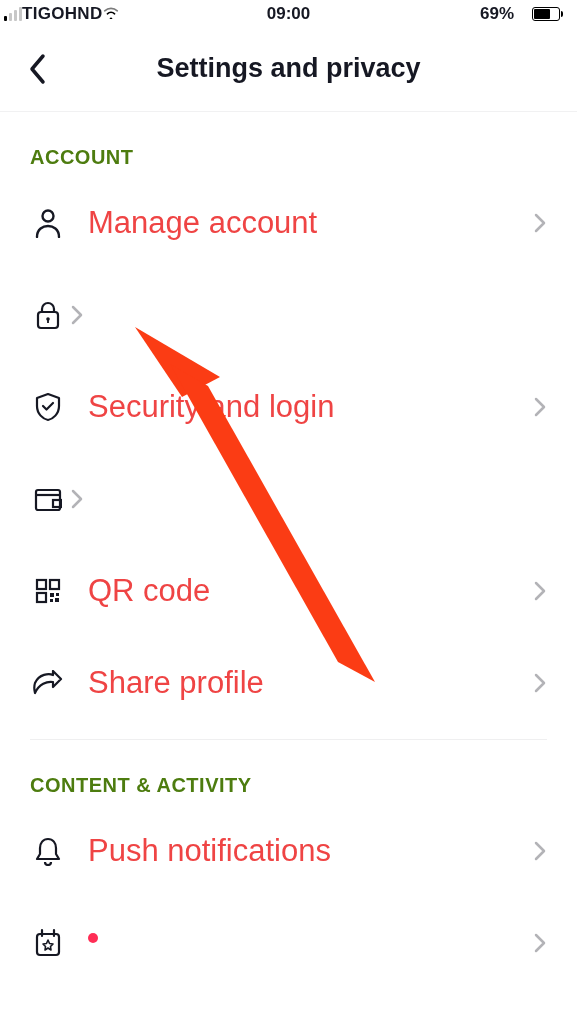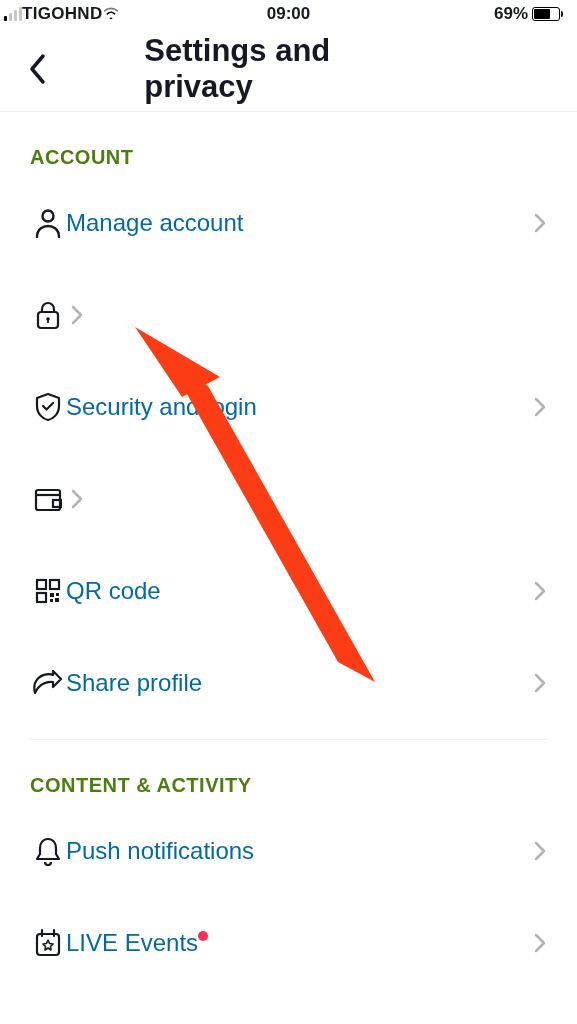--- a/index.html
+++ b/index.html
@@ -23,21 +23,21 @@
       font-weight: 600;
     }
     .status-left { display: flex; align-items: center; }
     .signal-bars { display: flex; align-items: flex-end; gap: 2px; height: 14px; }
     .bar { width: 3px; background: #c7c7c7; border-radius: 1px; }
     .bar.on { background: #000; }
     .b1 { height: 5px; } .b2 { height: 8px; } .b3 { height: 11px; } .b4 { height: 14px; }
     .carrier { font-weight: 600; letter-spacing: 0.3px; }
     .wifi-icon { width: 18px; height: 14px; }
     .status-center { position: absolute; left: 50%; transform: translateX(-50%); font-weight: 600; }
-    .status-right { display: flex; align-items: center; gap: 4px; }
+    .status-right { display: flex; align-items: center; gap: 18px; }
     .battery-wrap { display: flex; align-items: center; gap: 1px; }
     .battery-body { width: 28px; height: 14px; border: 1.5px solid #000; border-radius: 3px; position: relative; }
     .battery-fill { position: absolute; left: 1px; top: 1px; bottom: 1px; width: 16px; background: #000; border-radius: 1px; }
     .battery-tip { width: 2px; height: 6px; background: #000; border-radius: 0 2px 2px 0; }
 
     .nav-header {
       height: 86px;
       display: flex;
       align-items: center;
       position: relative;
@@ -49,21 +49,21 @@
       display: flex;
       align-items: center;
       justify-content: center;
       margin-left: 8px;
       cursor: pointer;
     }
     .nav-title {
       position: absolute;
       left: 50%;
       transform: translateX(-50%);
-      font-size: 31px;
+      font-size: 27px;
       font-weight: 700;
     }
 
     .section-header {
       padding: 34px 30px 8px 30px;
       font-size: 20px;
       font-weight: 600;
       color: #4d7c0f;
       letter-spacing: 0.5px;
     }
@@ -78,24 +78,25 @@
     }
     .item-icon {
       width: 36px;
       height: 36px;
       display: flex;
       align-items: center;
       justify-content: center;
       flex-shrink: 0;
     }
     .item-label {
-      font-size: 24px;
+      font-size: 31px;
       font-weight: 400;
+      margin-left: 22px;
       flex: 1;
-      color: #0369a1;
+      color: #ef4444;
       position: relative;
     }
     .chevron-wrap {
       width: 22px;
       height: 22px;
       display: flex;
       align-items: center;
       justify-content: center;
     }
     .chevron-wrap svg { stroke: #b3b3b7; }
@@ -285,21 +286,21 @@
 </div>
 
 <div class="list-item">
   <span class="item-icon">
     <svg width="28" height="30" viewBox="0 0 28 30">
         <rect x="3" y="6" width="22" height="21" rx="3" stroke="#161823" stroke-width="2.2" fill="none"></rect>
         <path d="M8 2 V8 M20 2 V8" stroke="#161823" stroke-width="2.2" stroke-linecap="round"></path>
         <path d="M14 12 L15.5 15.5 L19 16 L16.5 18.5 L17 22 L14 20 L11 22 L11.5 18.5 L9 16 L12.5 15.5 Z" stroke="#161823" stroke-width="1.6" fill="none" stroke-linejoin="round"></path>
       </svg>
   </span>
-  <span class="item-label"><span>LIVE Events</span><span class="badge-dot"></span></span>
+  <span class="item-label"><span class="badge-dot"></span></span>
   <span class="chevron-wrap">
       <svg width="12" height="20" viewBox="0 0 12 20">
         <path d="M2 2 L10 10 L2 18" stroke-width="2.5" fill="none" stroke-linecap="round" stroke-linejoin="round"></path>
       </svg>
     </span>
 </div>
 
 <svg class="annotation-arrow" viewBox="0 0 280 380">
   <defs>
     <marker id="none"></marker>

